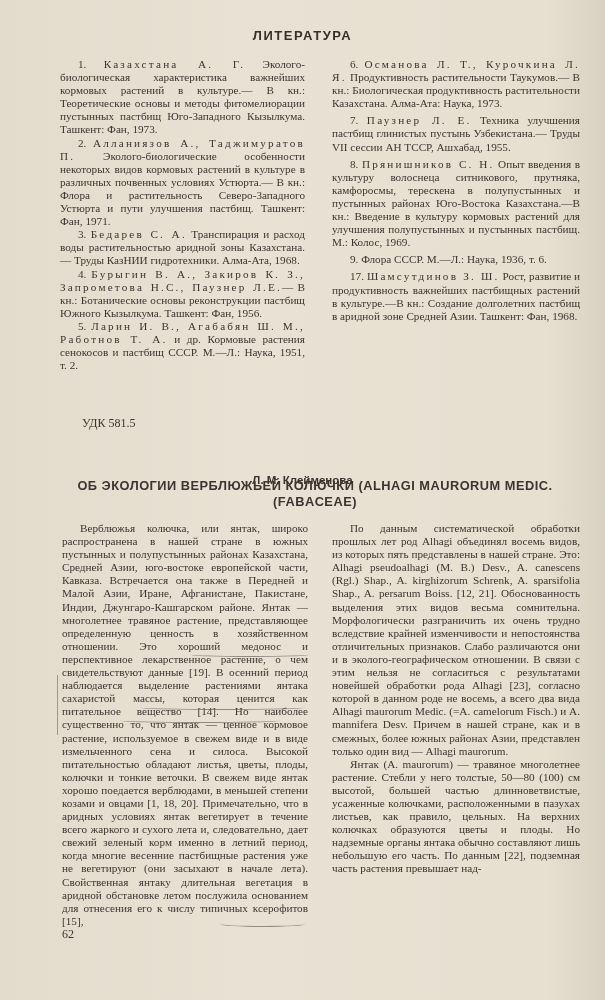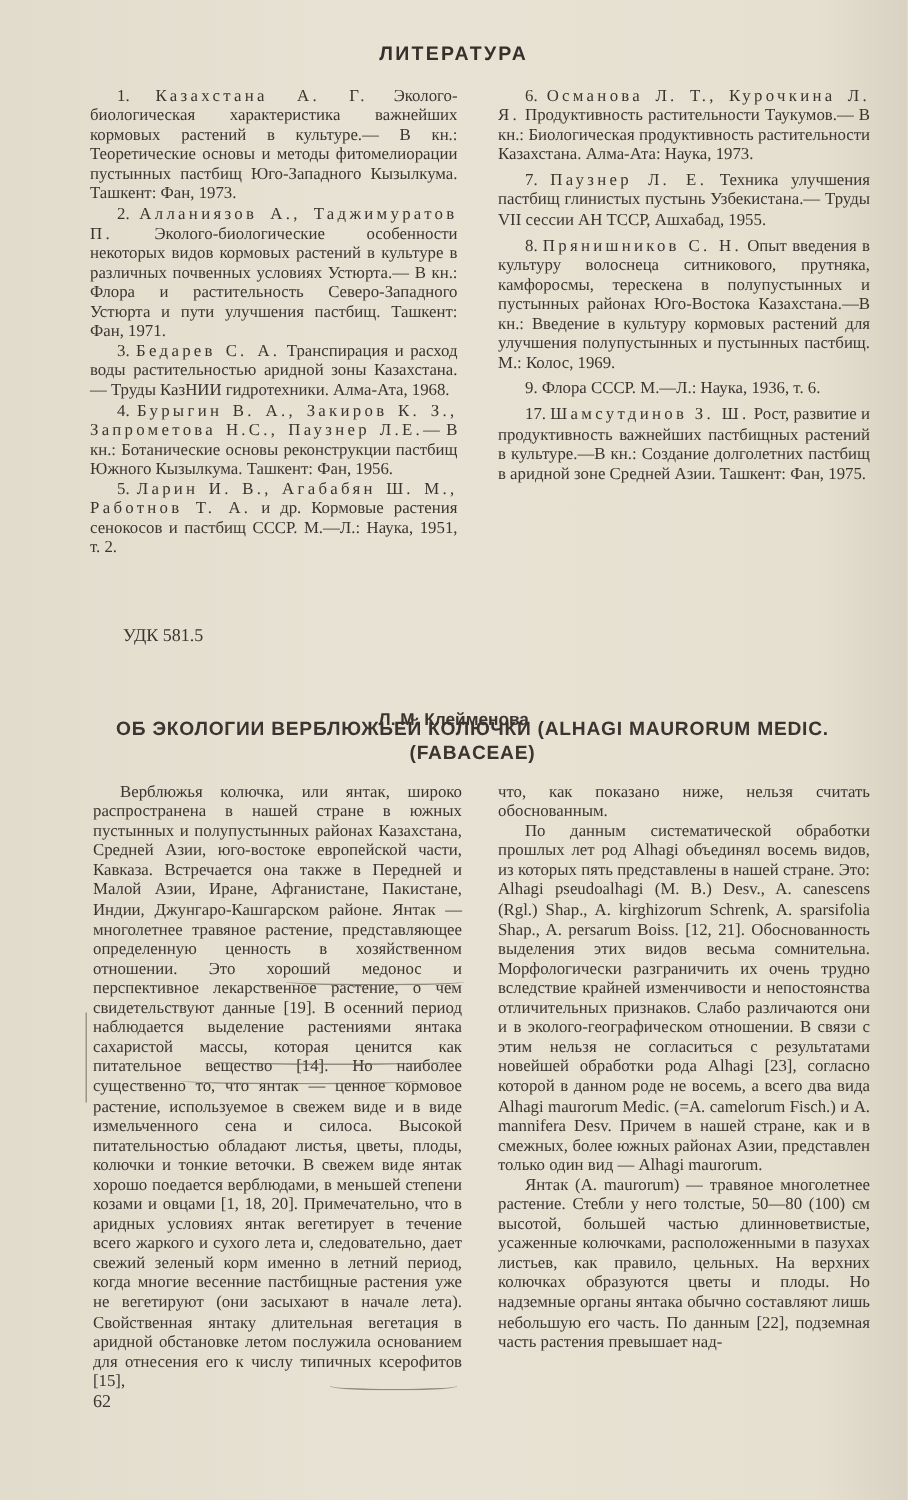--- a/index.html
+++ b/index.html
@@ -52,33 +52,32 @@
     <p><span>3.</span> <span class="sp">Бедарев С. А.</span><span> Транспирация и расход воды растительностью аридной зоны Казахстана.— Труды КазНИИ гидротехники. Алма-Ата, 1968.</span></p>
     <p><span>4.</span> <span class="sp">Бурыгин В. А., Закиров К. З., Запрометова Н.С., Паузнер Л.Е.</span><span>— В кн.: Ботанические основы реконструкции пастбищ Южного Кызылкума. Ташкент: Фан, 1956.</span></p>
     <p><span>5.</span> <span class="sp">Ларин И. В., Агабабян Ш. М., Работнов Т. А.</span><span> и др. Кормовые растения сенокосов и пастбищ СССР. М.—Л.: Наука, 1951, т. 2.</span></p>
   </div>
 
   <div class="col refs-right">
     <p><span>6.</span> <span class="sp">Османова Л. Т., Курочкина Л. Я.</span><span> Продуктивность растительности Таукумов.— В кн.: Биологическая продуктивность растительности Казахстана. Алма-Ата: Наука, 1973.</span></p>
     <p><span>7.</span> <span class="sp">Паузнер Л. Е.</span><span> Техника улучшения пастбищ глинистых пустынь Узбекистана.— Труды VII сессии АН ТССР, Ашхабад, 1955.</span></p>
     <p><span>8.</span> <span class="sp">Прянишников С. Н.</span><span> Опыт введения в культуру волоснеца ситникового, прутняка, камфоросмы, терескена в полупустынных и пустынных районах Юго-Востока Казахстана.—В кн.: Введение в культуру кормовых растений для улучшения полупустынных и пустынных пастбищ. М.: Колос, 1969.</span></p>
     <p><span>9.</span> <span>Флора СССР. М.—Л.: Наука, 1936, т. 6.</span></p>
-    <p><span>17.</span> <span class="sp">Шамсутдинов З. Ш.</span><span> Рост, развитие и продуктивность важнейших пастбищных растений в культуре.—В кн.: Создание долголетних пастбищ в аридной зоне Средней Азии. Ташкент: Фан, 1975.</span></p>
+    <p><span>17.</span> <span class="sp">Шамсутдинов З. Ш.</span><span> Рост, развитие и продуктивность важнейших пастбищных растений в культуре.—В кн.: Создание долголетних пастбищ в аридной зоне Средней Азии. Ташкент: Фан, 1968.</span></p>
   </div>
 
   <div class="udk">УДК 581.5</div>
   <div class="author">Л. М. Клейменова</div>
   <div class="art-title">ОБ ЭКОЛОГИИ ВЕРБЛЮЖЬЕЙ КОЛЮЧКИ (ALHAGI MAURORUM MEDIC. (FABACEAE)</div>
 
   <div class="col body-left">
     <p>Верблюжья колючка, или янтак, широко распространена в нашей стране в южных пустынных и полупустынных районах Казахстана, Средней Азии, юго-востоке европейской части, Кавказа. Встречается она также в Передней и Малой Азии, Иране, Афганистане, Пакистане, Индии, Джунгаро-Кашгарском районе. Янтак — многолетнее травяное растение, представляющее определенную ценность в хозяйственном отношении. Это хороший медонос и перспективное лекарственное растение, о чем свидетельствуют данные [19]. В осенний период наблюдается выделение растениями янтака сахаристой массы, которая ценится как питательное вещество [14]. Но наиболее существенно то, что янтак — ценное кормовое растение, используемое в свежем виде и в виде измельченного сена и силоса. Высокой питательностью обладают листья, цветы, плоды, колючки и тонкие веточки. В свежем виде янтак хорошо поедается верблюдами, в меньшей степени козами и овцами [1, 18, 20]. Примечательно, что в аридных условиях янтак вегетирует в течение всего жаркого и сухого лета и, следовательно, дает свежий зеленый корм именно в летний период, когда многие весенние пастбищные растения уже не вегетируют (они засыхают в начале лета). Свойственная янтаку длительная вегетация в аридной обстановке летом послужила основанием для отнесения его к числу типичных ксерофитов [15],</p>
   </div>
 
   <div class="col body-right">
-    <p style="text-indent:0">что, как показано ниже, нельзя считать обоснованным.</p>
     <p>По данным систематической обработки прошлых лет род Alhagi объединял восемь видов, из которых пять представлены в нашей стране. Это: Alhagi pseudoalhagi (M. B.) Desv., A. canescens (Rgl.) Shap., A. kirghizorum Schrenk, A. sparsifolia Shap., A. persarum Boiss. [12, 21]. Обоснованность выделения этих видов весьма сомнительна. Морфологически разграничить их очень трудно вследствие крайней изменчивости и непостоянства отличительных признаков. Слабо различаются они и в эколого-географическом отношении. В связи с этим нельзя не согласиться с результатами новейшей обработки рода Alhagi [23], согласно которой в данном роде не восемь, а всего два вида Alhagi maurorum Medic. (=A. camelorum Fisch.) и A. mannifera Desv. Причем в нашей стране, как и в смежных, более южных районах Азии, представлен только один вид — Alhagi maurorum.</p>
     <p>Янтак (A. maurorum) — травяное многолетнее растение. Стебли у него толстые, 50—80 (100) см высотой, большей частью длинноветвистые, усаженные колючками, расположенными в пазухах листьев, как правило, цельных. На верхних колючках образуются цветы и плоды. Но надземные органы янтака обычно составляют лишь небольшую его часть. По данным [22], подземная часть растения превышает над-</p>
   </div>
 
   <div class="pen" style="left:190px;top:652px;width:120px;height:4px;"></div>
   <div class="pen" style="left:140px;top:705px;width:165px;height:4px;"></div>
   <div class="pen" style="left:120px;top:718px;width:160px;height:4px;"></div>
   <div class="penv" style="left:57px;top:675px;height:60px;"></div>
   <div class="pen" style="left:220px;top:921px;width:85px;height:5px;"></div>
 

